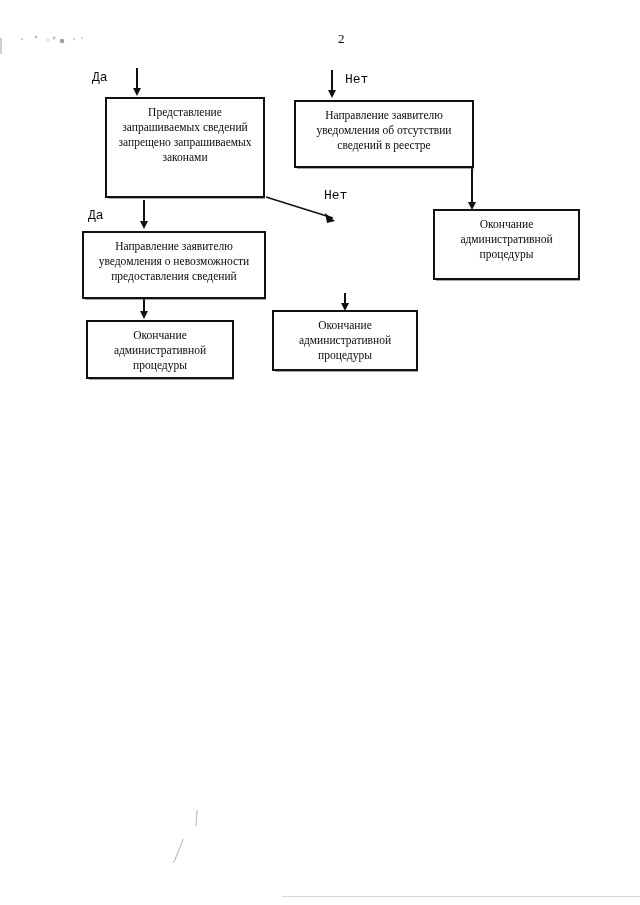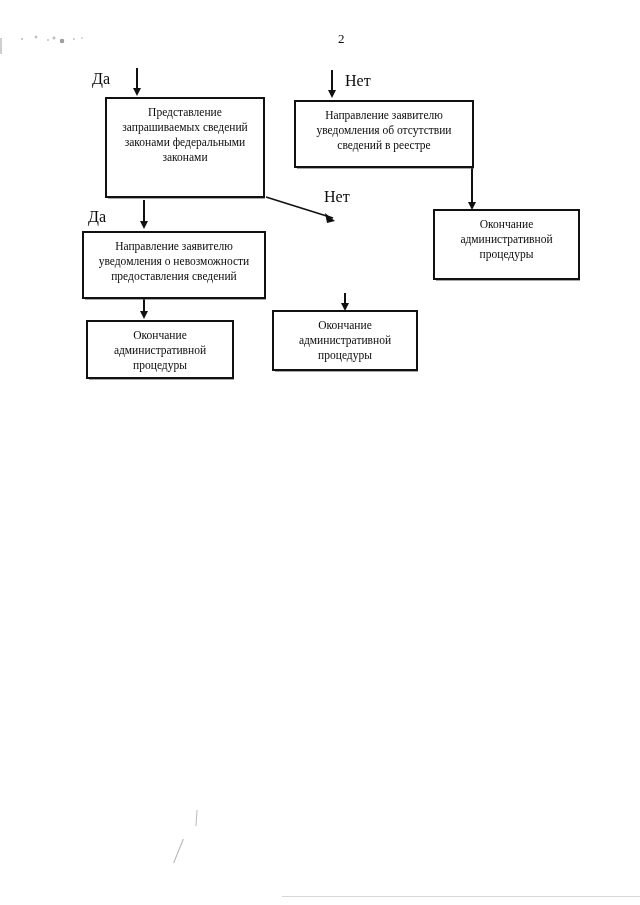--- a/index.html
+++ b/index.html
@@ -127,23 +127,24 @@
     left: 0;
     top: 0;
     width: 640px;
     height: 905px;
     pointer-events: none;
   }
 
   
   .branch-label {
     position: absolute;
-    font-size: 16px;
+    font-size: 13px;
     color: #0b0b0b;
     white-space: nowrap;
+    font-family: Liberation Mono, monospace;
   }
 </style>
 </head>
 <body>
 
 <div id="page">
 
   <div class="edge-mark-left"></div>
   <div class="scan-smudge"></div>
   <div class="page-number">2</div>
@@ -172,21 +173,21 @@
   </svg>
 
   <div class="branch-label" style="left:92px; top:70px;">Да</div>
   <div class="branch-label" style="left:345px; top:72px;">Нет</div>
   <div class="branch-label" style="left:88px; top:208px;">Да</div>
   <div class="branch-label" style="left:324px; top:188px;">Нет</div>
 
   <div class="node" style="left:105px; top:97px; width:160px; height:101px;">
     <span class="txt">Представление
 запрашиваемых сведений
-законами федеральными
+запрещено запрашиваемых
 законами</span>
   </div>
 
   <div class="node" style="left:294px; top:100px; width:180px; height:68px;">
     <span class="txt">Направление заявителю
 уведомления об отсутствии
 сведений в реестре</span>
   </div>
 
   <div class="node" style="left:82px; top:231px; width:184px; height:68px;">

